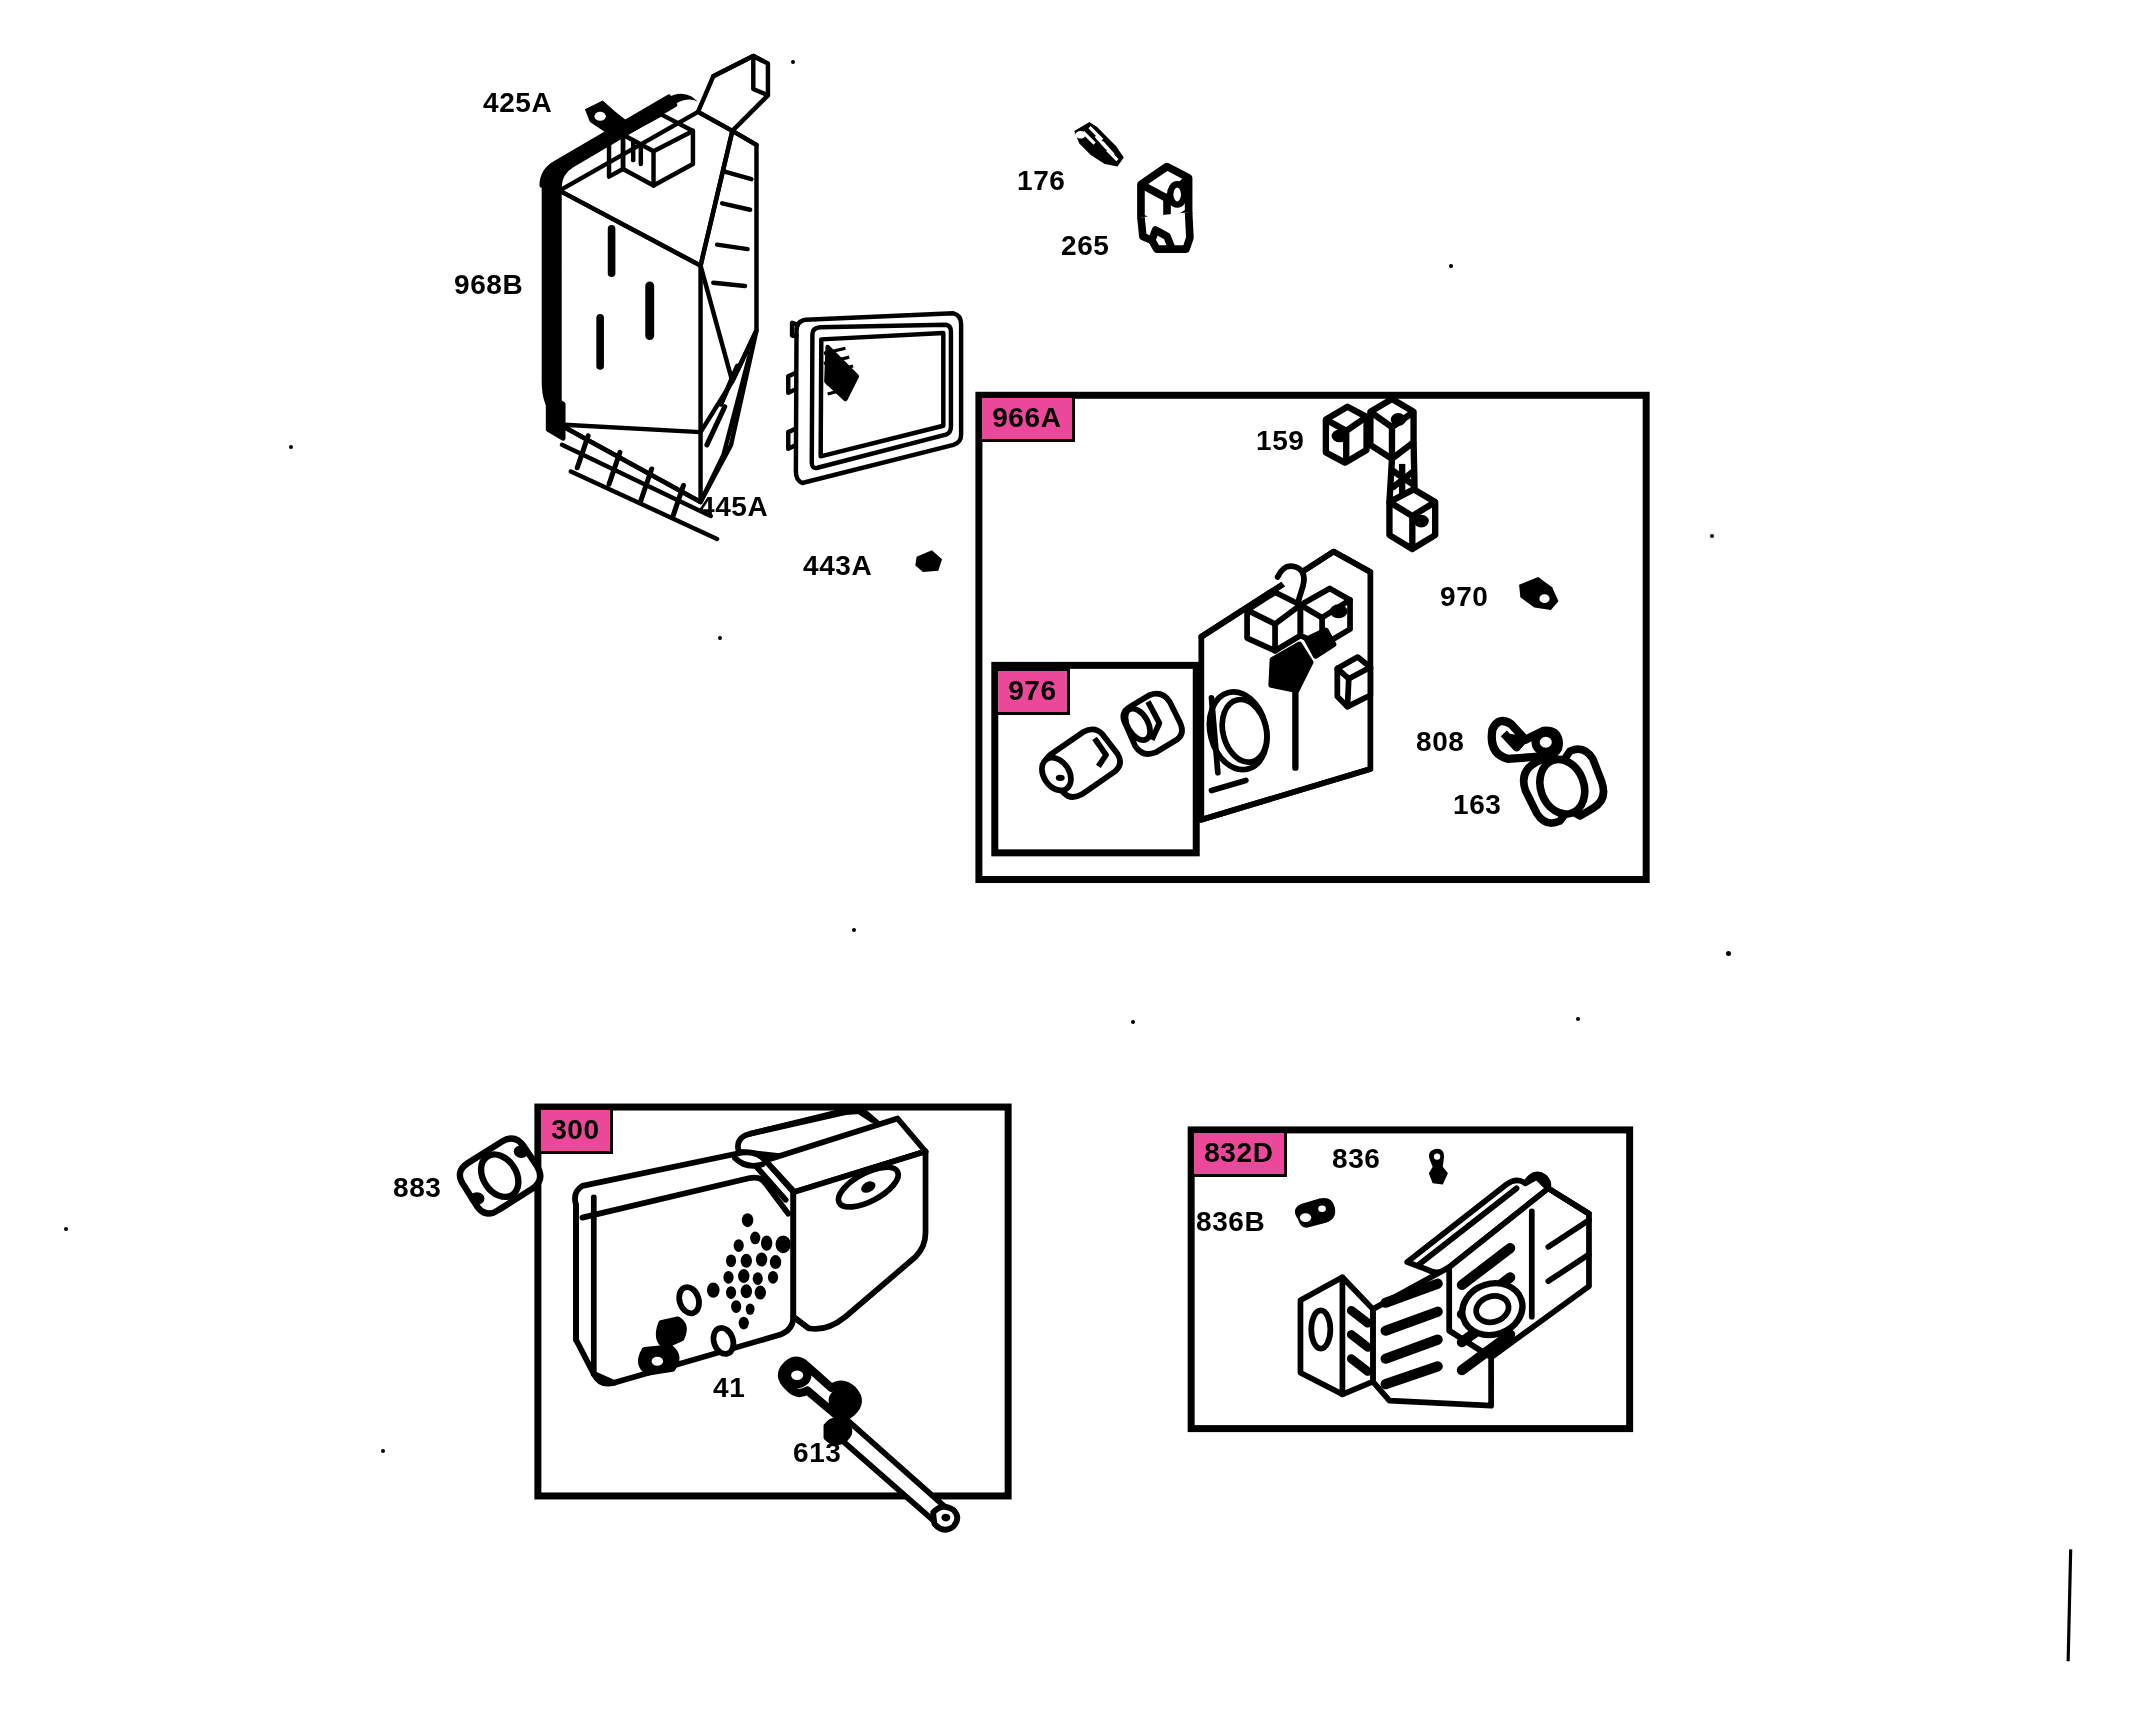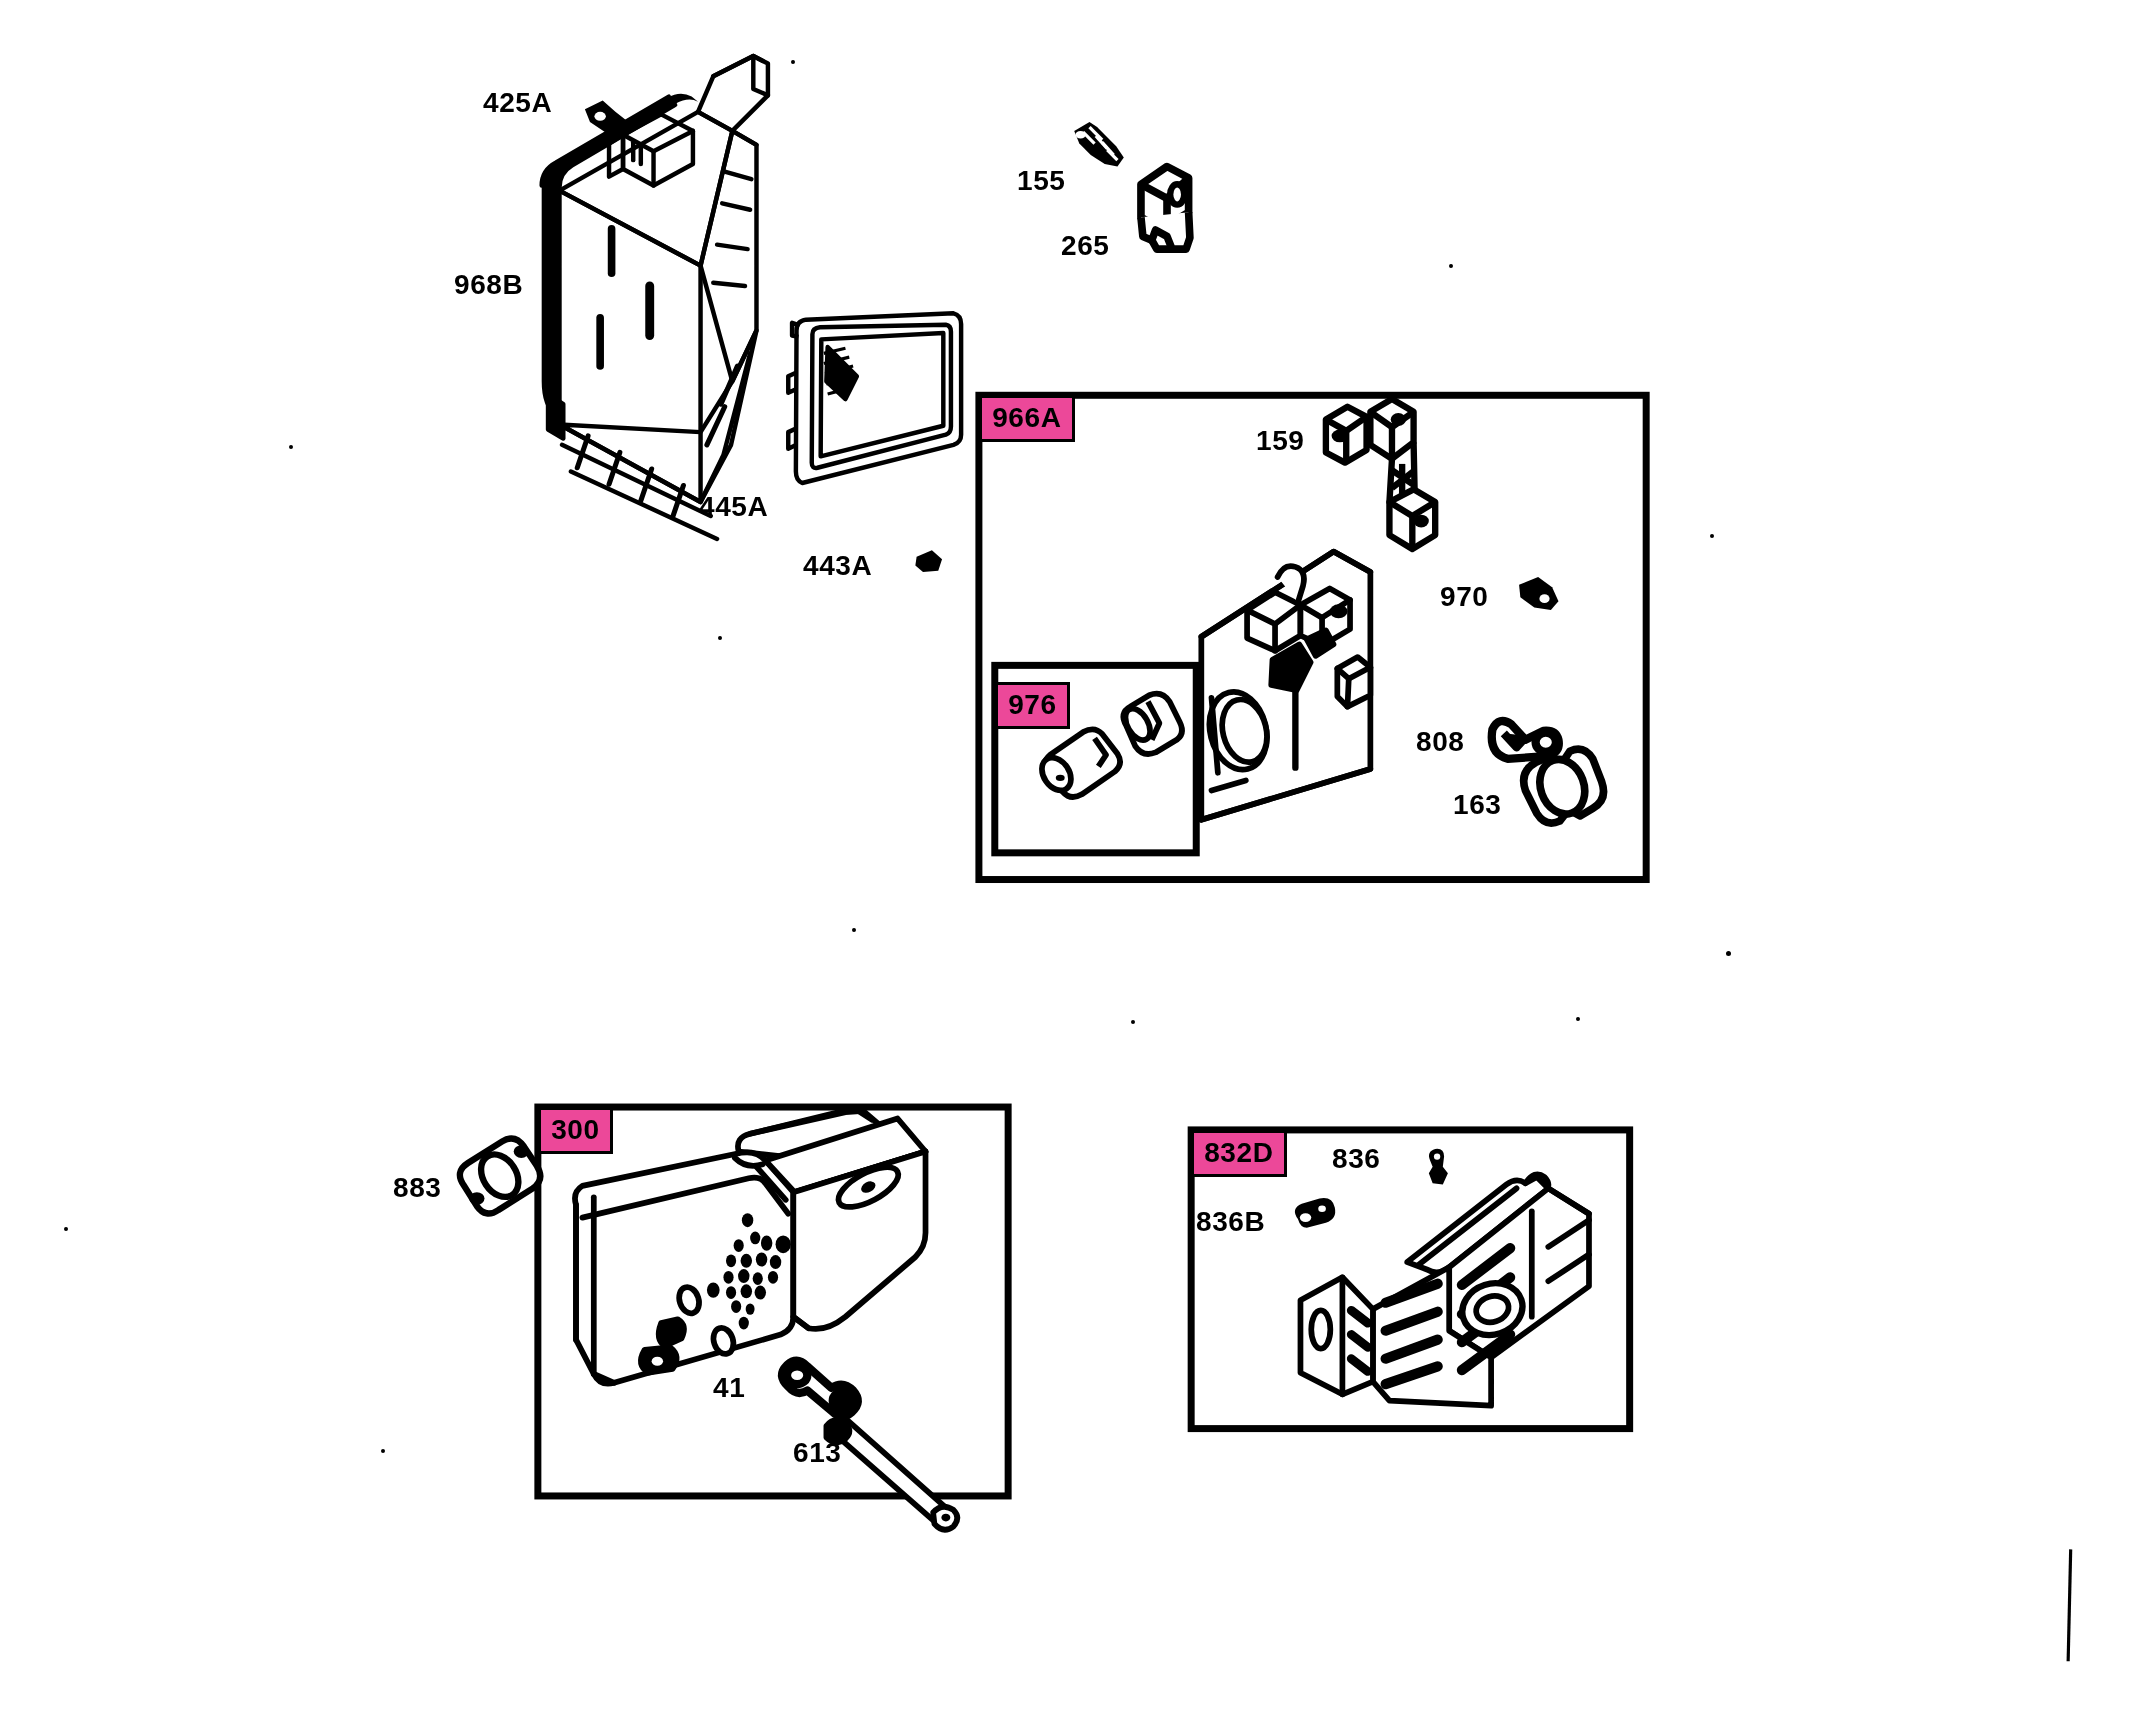--- a/index.html
+++ b/index.html
@@ -385,33 +385,33 @@
 <div class="speck" style="left:64px;top:1227px;width:3.8px;height:3.8px;"></div>
 <div class="speck" style="left:381px;top:1449px;width:4.4px;height:4.4px;"></div>
 <div class="speck" style="left:1004px;top:1494px;width:4.4px;height:4.4px;"></div>
 <div class="speck" style="left:1131px;top:1020px;width:4.4px;height:4.4px;"></div>
 <div class="speck" style="left:1576px;top:1017px;width:3.8px;height:3.8px;"></div>
 <div class="speck" style="left:1449px;top:264px;width:3.8px;height:3.8px;"></div>
 <div class="speck" style="left:718px;top:636px;width:3.8px;height:3.8px;"></div>
 
 <div class="lbl" style="left:483px;  top:89px;">425A</div>
 <div class="lbl" style="left:454px;  top:271px;">968B</div>
-<div class="lbl" style="left:1017px; top:167px;">155</div>
+<div class="lbl" style="left:1017px; top:167px;">176</div>
 <div class="lbl" style="left:1061px; top:232px;">265</div>
 <div class="lbl" style="left:699px; top:493px;">445A</div>
 <div class="lbl" style="left:803px; top:552px;">443A</div>
 <div class="lbl" style="left:1256px; top:427px;">159</div>
 <div class="lbl" style="left:1440px; top:583px;">970</div>
 <div class="lbl" style="left:1416px; top:728px;">808</div>
 <div class="lbl" style="left:1453px; top:791px;">163</div>
 <div class="lbl" style="left:393px;  top:1174px;">883</div>
 <div class="lbl" style="left:713px; top:1374px;">41</div>
 <div class="lbl" style="left:793px; top:1439px;">613</div>
 <div class="lbl" style="left:1332px; top:1145px;">836</div>
 <div class="lbl" style="left:1196px; top:1208px;">836B</div>
 
 <div class="boxlbl" style="left:979px; top:395px;">966A</div>
-<div class="boxlbl" style="left:995px; top:682px;">976</div>
+<div class="boxlbl" style="left:995px; top:668px;">976</div>
 <div class="boxlbl" style="left:538px;  top:1107px;">300</div>
 <div class="boxlbl" style="left:1191px; top:1130px;">832D</div>
 
 </div>
 
 
 </body></html>

